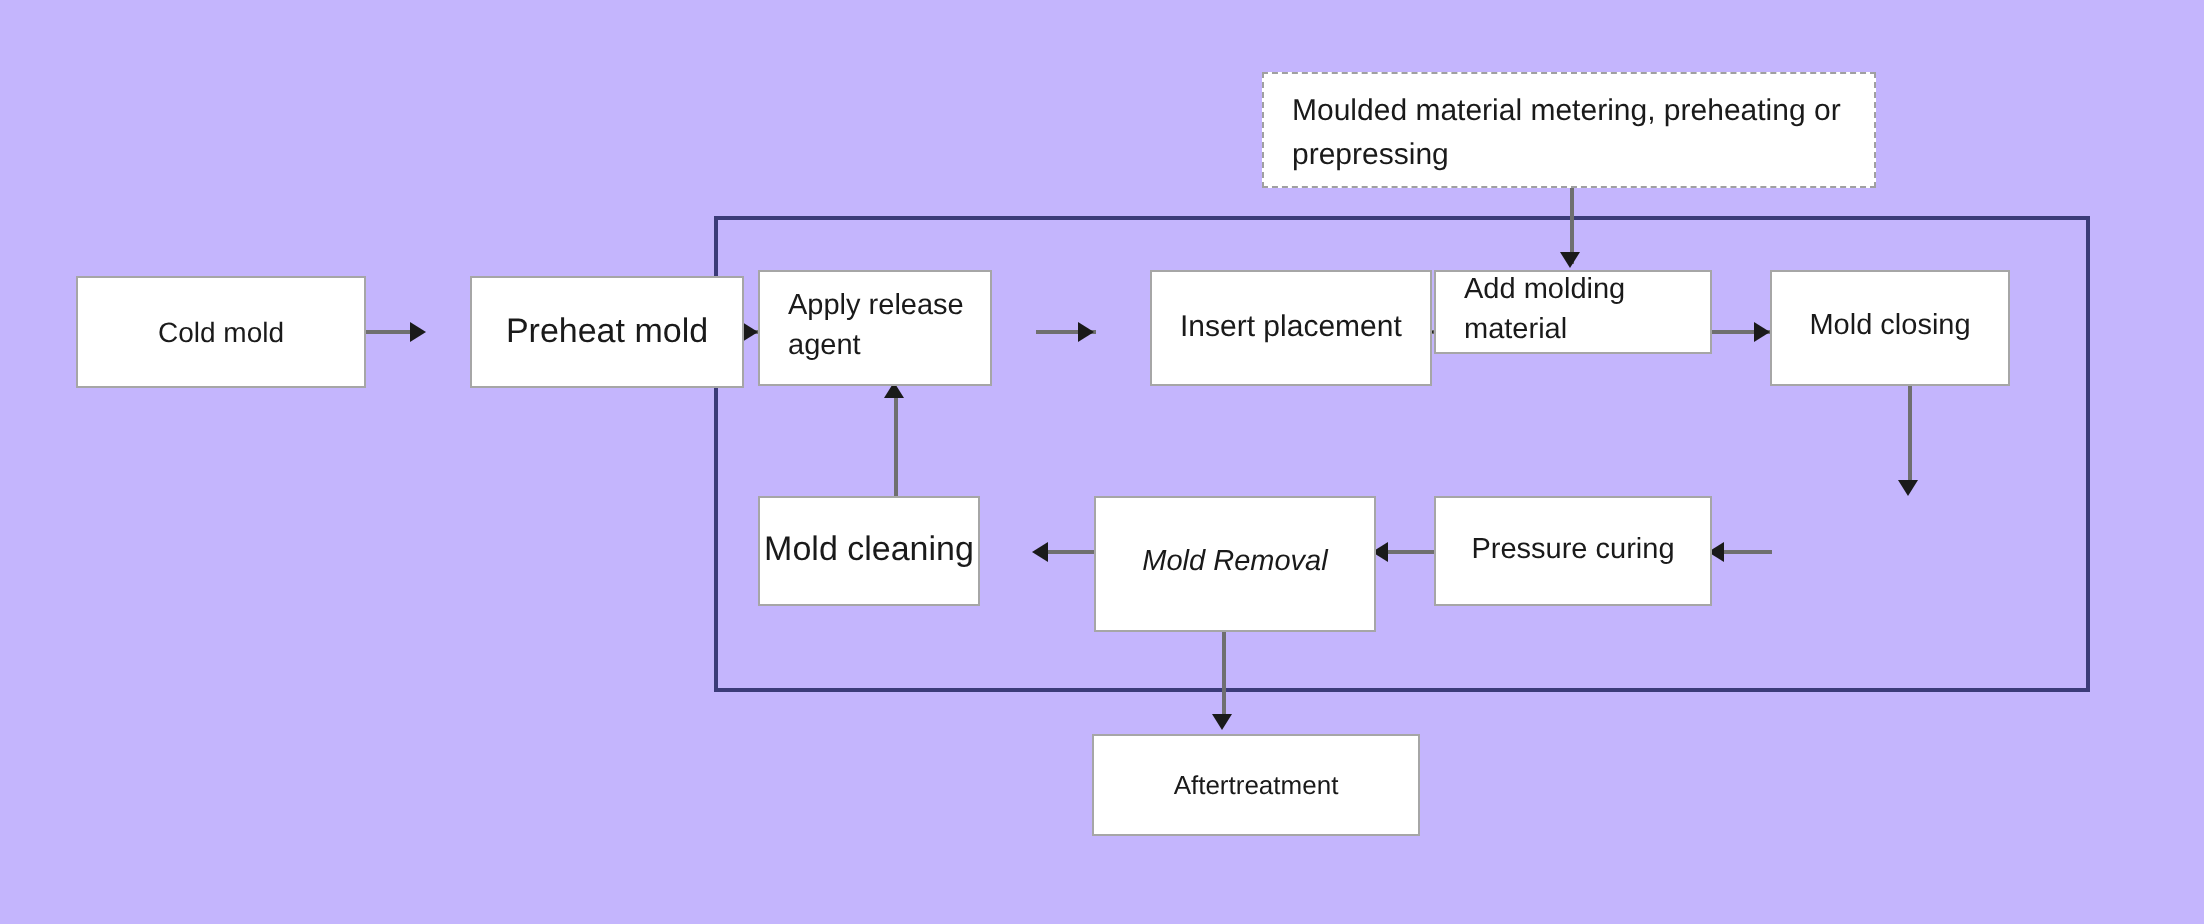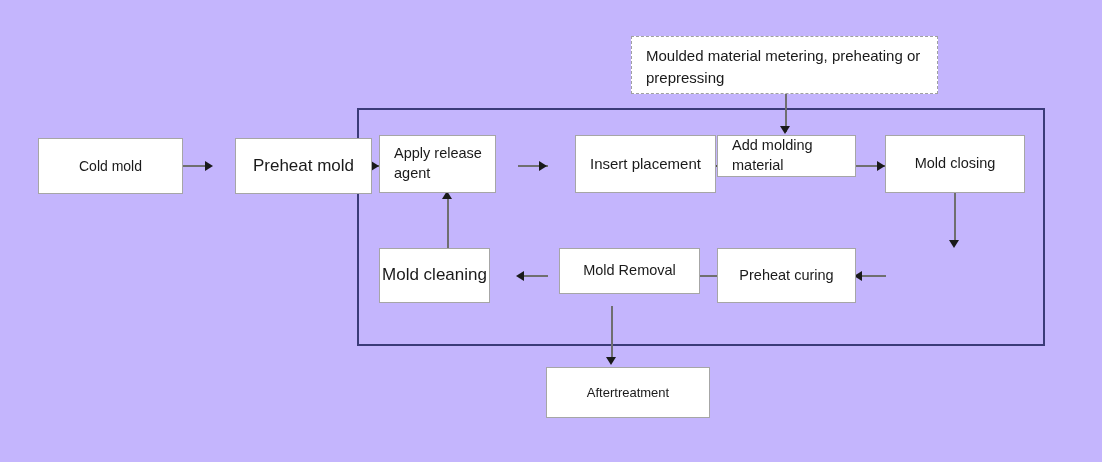--- a/index.html
+++ b/index.html
@@ -136,39 +136,39 @@
   <div class="line h" style="left:688px; top:165px; width:30px;"></div>
   <div class="arrow right" style="left:709px; top:161px;"></div>
 
   <div class="node left" style="left:717px; top:135px; width:139px; height:42px; font-size:14.5px;">
     <span class="txt">Add molding material</span>
   </div>
 
   <div class="line h" style="left:856px; top:165px; width:30px;"></div>
   <div class="arrow right" style="left:877px; top:161px;"></div>
 
-  <div class="node center" style="left:885px; top:135px; width:140px; height:58px; font-size:14.5px;">
+  <div class="node center" style="left:885px; top:135px; width:120px; height:58px; font-size:14.5px;">
     <span class="txt">Mold closing</span>
   </div>
 
   <div class="line v" style="left:954px; top:193px; height:52px;"></div>
   <div class="arrow down" style="left:949px; top:240px;"></div>
 
 
   <div class="line h" style="left:857px; top:275px; width:29px;"></div>
   <div class="arrow left" style="left:854px; top:271px;"></div>
 
   <div class="node center" style="left:717px; top:248px; width:139px; height:55px; font-size:14.5px;">
-    <span class="txt">Preheat curing</span>
+    <span class="txt">Pressure curing</span>
   </div>
 
   <div class="line h" style="left:689px; top:275px; width:29px;"></div>
   <div class="arrow left" style="left:686px; top:271px;"></div>
 
-  <div class="node center" style="left:559px; top:248px; width:141px; height:46px; font-size:14.5px;">
+  <div class="node center" style="left:547px; top:248px; width:141px; height:68px; font-size:14.5px;font-style:italic;">
     <span class="txt">Mold Removal</span>
   </div>
 
   <div class="line h" style="left:519px; top:275px; width:29px;"></div>
   <div class="arrow left" style="left:516px; top:271px;"></div>
 
   <div class="node center" style="left:379px; top:248px; width:111px; height:55px; font-size:17px;">
     <span class="txt">Mold cleaning</span>
   </div>
 

